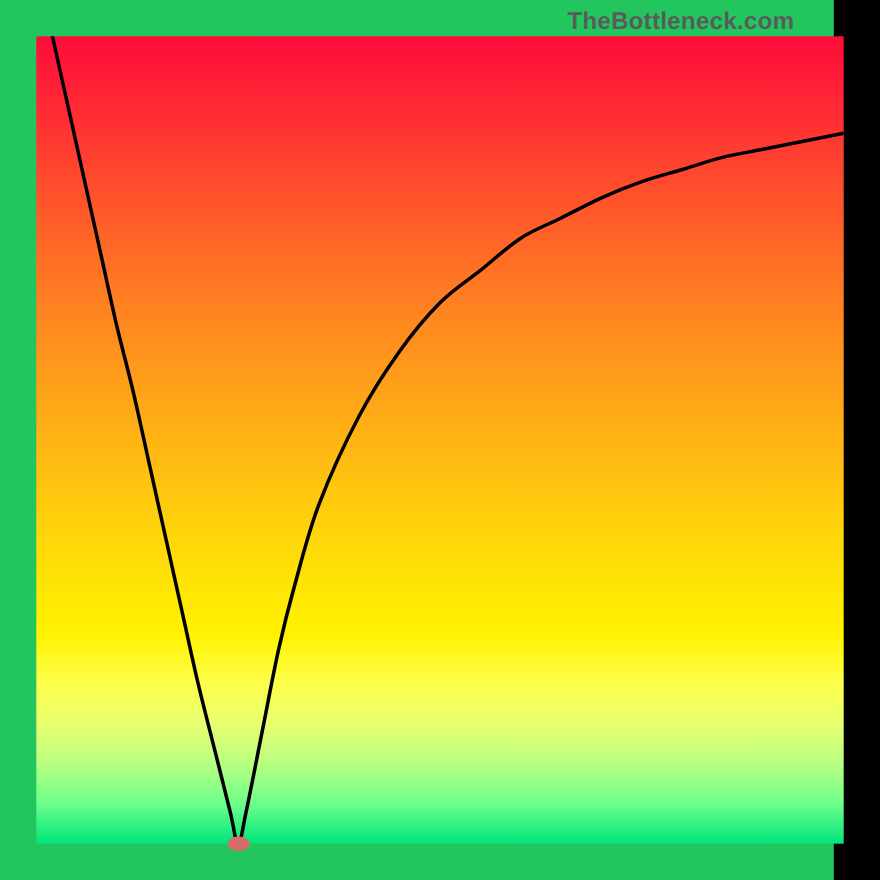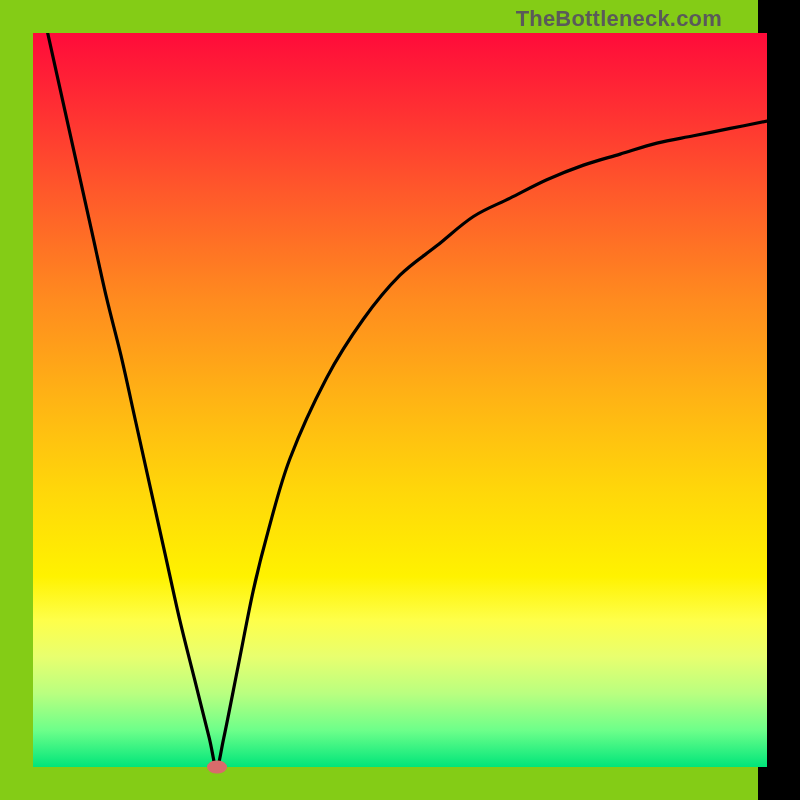--- a/index.html
+++ b/index.html
@@ -1,20 +1,20 @@
 <!DOCTYPE html>
 <html><head>
 <meta charset="utf-8">
 <style>
   * { margin: 0; padding: 0; box-sizing: border-box; }
   html, body { width: 800px; height: 800px; overflow: hidden; background: #000; }
   .frame {
     width: 758px;
     height: 800px;
-    background: #84cc16;
+    background: #22c55e;
     position: relative;
   }
   .plot-area {
     position: absolute;
     left: 33px;
     top: 33px;
     width: 734px;
     height: 734px;
     background: linear-gradient(to bottom,
       #ff0b3a 0%,

